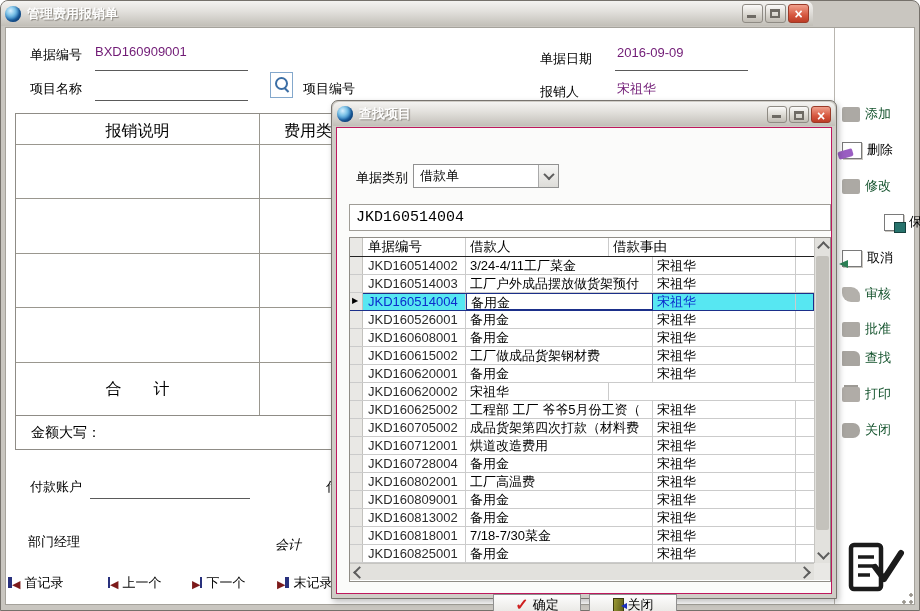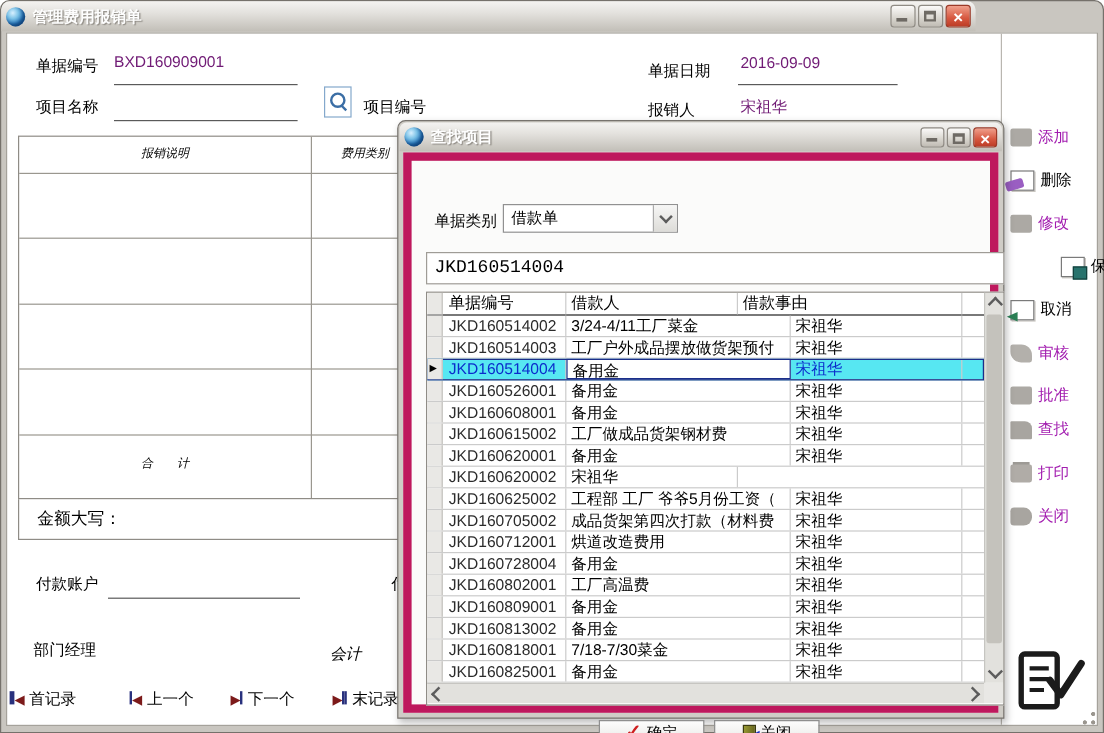--- a/index.html
+++ b/index.html
@@ -28,53 +28,53 @@
   .val{position:absolute;white-space:nowrap;color:#701a75;}
   .uline{position:absolute;height:1px;background:#5a5a5a;}
   .search-btn{position:absolute;left:270px;top:72px;width:23px;height:26px;background:#fff;border:1px solid #84A8CC;box-sizing:border-box;padding:0;cursor:pointer;}
   .mag{position:absolute;left:4px;top:4px;width:9px;height:9px;border:2px solid #3b6ea5;border-radius:50%;}
   .mag::after{content:"";position:absolute;left:8px;top:8px;width:6px;height:2px;background:#3b6ea5;transform:rotate(45deg);transform-origin:0 0;}
 
   
   .exp-table{position:absolute;left:15px;top:113px;width:817px;height:303px;border:1px solid #8f8c86;box-sizing:border-box;}
   .exp-h-line{position:absolute;left:0;width:100%;height:1px;background:#9a978f;}
   .exp-v-line{position:absolute;top:0;width:1px;height:100%;background:#9a978f;}
-  .exp-head{position:absolute;font-size:10px;font-style:italic;}
+  .exp-head{position:absolute;font-size:16px;}
   .words-box{position:absolute;left:15px;top:416px;width:817px;height:34px;border:1px solid #8f8c86;border-top:none;box-sizing:border-box;}
 
   
   .nav-item{position:absolute;top:574px;display:flex;align-items:center;gap:4px;cursor:pointer;}
   .nav-tri{color:#7c1a1a;font-size:11px;line-height:14px;}
   .nav-bar{display:inline-block;width:2px;height:11px;background:#29317d;}
   .nav-lbl{font-size:13px;}
 
   
   .side-btn{position:absolute;left:842px;display:flex;align-items:center;cursor:pointer;width:72px;}
   .side-label{font-size:13px;}
-  .side-btn.disabled .side-label{color:#a21caf;}
+  .side-btn.disabled .side-label{color:#14532d;}
   .ico{width:18px;height:15px;position:relative;display:inline-block;margin-right:5px;flex:0 0 18px;}
   .ico.add,.ico.edit,.ico.approve{background:#ACA9A4;border-radius:2px;}
   .ico.find{background:#A8A5A0;border-radius:1px 6px 1px 1px;}
   .ico.print{background:#B0ACA7;border-radius:2px;box-shadow:0 -4px 0 -2px #9d9a95;}
   .ico.close-side{background:#A8A5A0;border-radius:3px 7px 7px 3px;}
   .ico.audit{background:#B3B0AB;border-radius:2px 9px 2px 9px;}
   .ico.delete,.ico.save,.ico.cancel{background:#fff;border:1px solid #7a7a7a;box-shadow:1px 1px 0 #c9c6c0;}
   .ico.delete::after{content:"";position:absolute;left:-5px;bottom:0;width:15px;height:8px;background:#9a5ec2;transform:rotate(-16deg);border-radius:2px;}
   .ico.save::after{content:"";position:absolute;right:-3px;bottom:-3px;width:10px;height:9px;background:#27736d;border:1px solid #14403d;}
   .ico.cancel::after{content:"";position:absolute;left:-4px;bottom:-2px;width:0;height:0;border-top:4px solid transparent;border-bottom:4px solid transparent;border-right:9px solid #2b7f55;}
   .side-sep{position:absolute;left:834px;top:28px;width:1px;height:576px;background:#B9B6B0;}
   .grip{position:absolute;left:902px;top:593px;width:12px;height:12px;
     background:radial-gradient(circle at 9px 2px,#9a968f 1.5px,transparent 2px),radial-gradient(circle at 9px 9px,#9a968f 1.5px,transparent 2px),radial-gradient(circle at 2px 9px,#9a968f 1.5px,transparent 2px);}
 
   
   .dialog{position:absolute;left:331px;top:100px;width:506px;height:499px;background:#CFCCC6;border:1px solid #77736E;border-radius:7px 7px 0 0;box-sizing:border-box;z-index:5;box-shadow:2px 3px 6px rgba(0,0,0,.25);}
   .dlg-titlebar{position:absolute;left:1px;top:1px;width:502px;height:24px;border-radius:6px 6px 0 0;
     background:linear-gradient(#F4F3F1 0%,#E3E1DD 40%,#C2BFB8 100%);display:flex;align-items:center;box-sizing:border-box;padding:0 4px;}
   .dlg-titlebar .wbtn{width:20px;height:17px;}
-  .dlg-body{position:absolute;left:4px;top:26px;width:496px;height:467px;background:#FBFBFA;border:7px solid #be185d;box-sizing:border-box;}
+  .dlg-body{position:absolute;left:4px;top:26px;width:496px;height:467px;background:#FBFBFA;border:1px solid #be185d;box-sizing:border-box;}
 
   .combo{position:absolute;left:76px;top:36px;width:146px;height:24px;border:1px solid #919191;background:#fff;box-sizing:border-box;display:flex;align-items:center;cursor:pointer;}
   .combo-text{padding-left:6px;flex:1;}
   .combo-btn{width:19px;height:100%;border-left:1px solid #aaa;background:linear-gradient(#f6f6f5,#dddcd8);display:flex;align-items:center;justify-content:center;}
   .chev-down{width:6px;height:6px;border-right:2px solid #5c5c5c;border-bottom:2px solid #5c5c5c;transform:rotate(45deg) translate(-1px,-1px);}
 
   .search-input{position:absolute;left:12px;top:76px;width:482px;height:27px;border:1px solid #9f9c96;background:#fff;box-sizing:border-box;
     font-family:"Liberation Mono","DejaVu Sans Mono",monospace;font-size:15px;line-height:25px;padding-left:6px;}
 
   .lookup{position:absolute;left:12px;top:109px;width:482px;height:345px;border:1px solid #8f8c86;background:#fff;box-sizing:border-box;}

